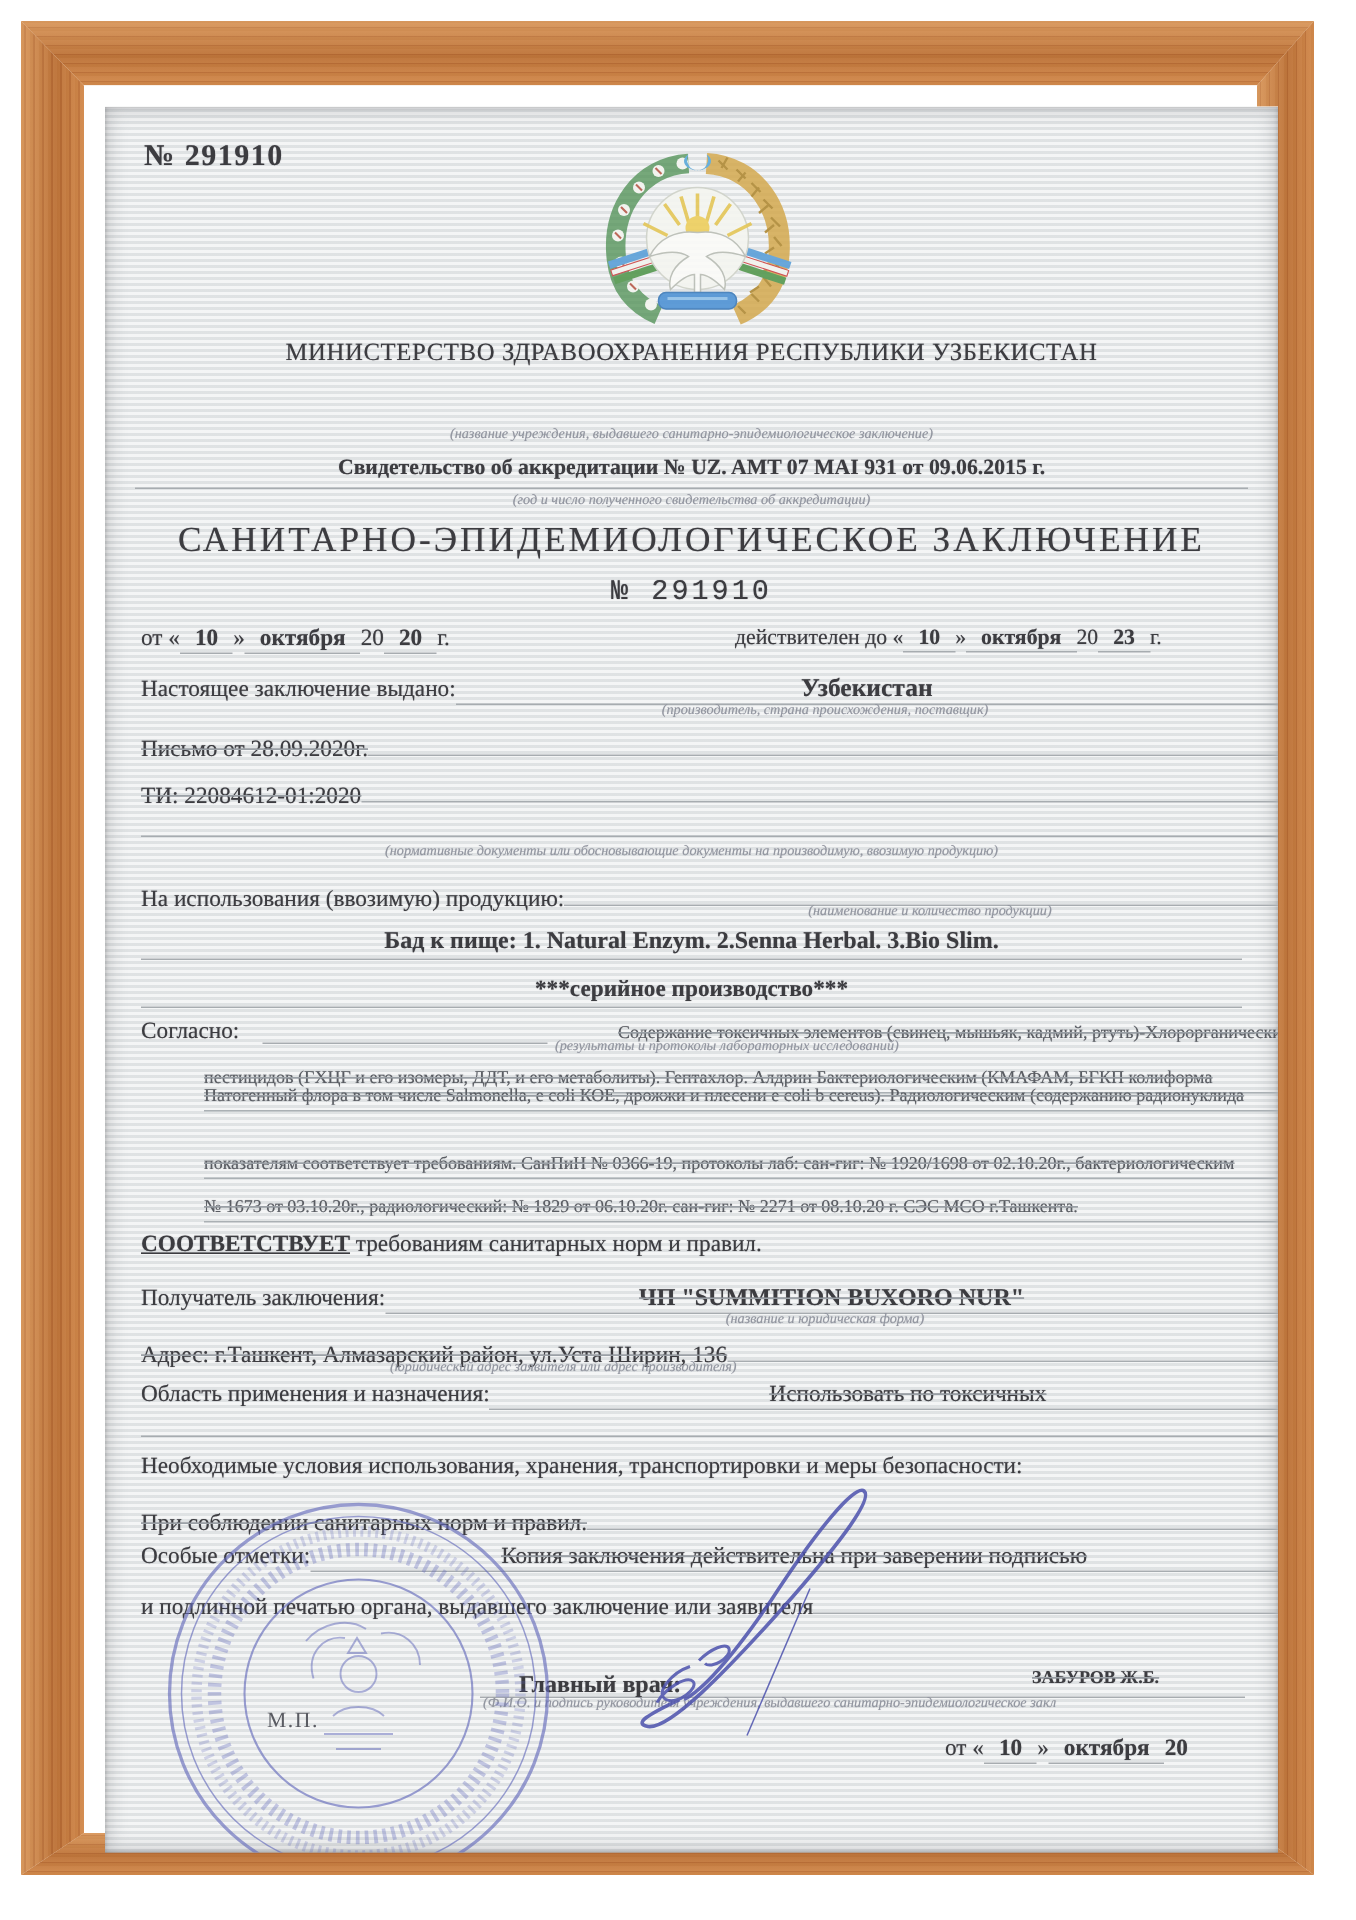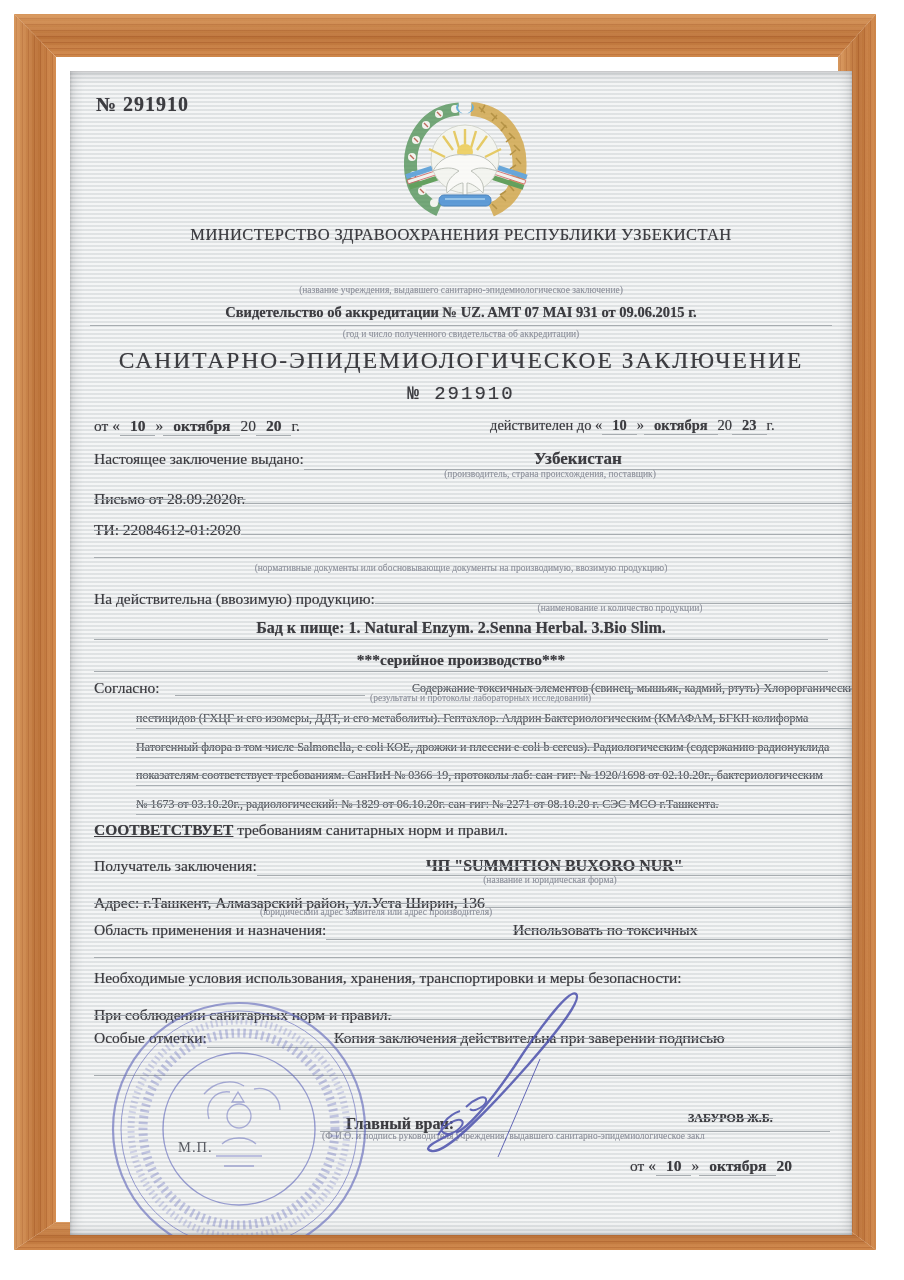--- a/index.html
+++ b/index.html
@@ -22,21 +22,21 @@
   
   #paper{position:absolute;left:56px;top:57px;width:782px;height:1164px;overflow:hidden;
      background:#e9ebec;
      background-image:repeating-linear-gradient(180deg, rgba(255,255,255,.5) 0 2px, rgba(205,210,212,.35) 2px 4px);
      box-shadow:inset 0 0 14px rgba(40,40,45,.28), inset 0 0 3px rgba(40,40,45,.25);}
   #paper *{white-space:nowrap;}
   .abs{position:absolute;}
   .ink{color:#3c3c40;text-shadow:0 0 .7px rgba(70,70,78,.6);}
   .bold{font-weight:bold;}
   .center{text-align:center;}
-  .note{font-size:9.5px;color:#9296a0;text-shadow:0 0 .6px rgba(150,150,160,.6);}
+  .note{font-style:italic;font-size:9.5px;color:#9296a0;text-shadow:0 0 .6px rgba(150,150,160,.6);}
   .row{display:flex;align-items:baseline;}
   .fill{flex:1;border-bottom:1px solid #a7acb0;min-width:10px;height:1.05em;}
   .filltxt{flex:1;border-bottom:1px solid #a7acb0;text-align:center;}
   .blank{border-bottom:1px solid #a7acb0;padding:0 10px;font-weight:bold;}
   .rule{border-top:1px solid #a7acb0;height:0;}
   .strike{text-decoration:line-through;text-decoration-color:#9aa0a6;text-decoration-thickness:1px;}
   .small{font-size:12px;color:#595c62;text-shadow:0 0 .6px rgba(90,92,100,.55);margin-left:42px;}
   .smallline{border-bottom:1px solid #aab0b4;padding-bottom:2px;}
   .docfont{font-size:15.5px;}
   #sig-svg,#stamp-svg{pointer-events:none;}
@@ -149,33 +149,33 @@
         <span class="fill"></span>
       </div>
       <div class="abs row ink docfont" style="left:24px;top:447px;width:758px">
         <span class="strike">ТИ: 22084612-01:2020</span>
         <span class="fill"></span>
       </div>
       <div class="abs rule" style="left:24px;top:486px;width:758px"></div>
       <div class="abs note center" style="left:0;top:492px;width:782px">(нормативные документы или обосновывающие документы на производимую, ввозимую продукцию)</div>
 
       <div class="abs row ink docfont" style="left:24px;top:516px;width:758px">
-        <span>На действительна (ввозимую) продукцию:</span>
+        <span>На использования (ввозимую) продукцию:</span>
         <span class="fill"></span>
       </div>
       <div class="abs note center" style="left:400px;top:532px;width:300px">(наименование и количество продукции)</div>
       <div class="abs ink bold center" style="left:24px;top:548px;width:734px;font-size:16px;border-bottom:1px solid #a7acb0;padding-bottom:2px">Бад к пище: 1. Natural Enzym. 2.Senna Herbal. 3.Bio Slim.</div>
       <div class="abs ink bold center" style="left:24px;top:580px;width:734px;font-size:15.5px;border-bottom:1px solid #a7acb0;padding-bottom:2px">***серийное производство***</div>
 
       <div class="abs ink docfont" style="left:24px;top:608px">Согласно:</div>
       <div class="abs rule" style="left:105px;top:624px;width:190px"></div>
       <div class="abs small strike" style="left:300px;top:610px;width:482px;overflow:hidden">Содержание токсичных элементов (свинец, мышьяк, кадмий, ртуть)-Хлорорганически</div>
       <div class="abs note" style="left:300px;top:622px">(результаты и протоколы лабораторных исследований)</div>
       <div class="abs small smallline strike" style="left:24px;top:640px;width:758px;overflow:hidden">пестицидов (ГХЦГ и его изомеры, ДДТ, и его метаболиты). Гептахлор. Алдрин Бактериологическим (КМАФАМ, БГКП колиформа</div>
-      <div class="abs small smallline strike" style="left:24px;top:669px;width:758px;overflow:hidden">Патогенный флора в том числе Salmonella, e coli КОЕ, дрожжи и плесени e coli b cereus). Радиологическим (содержанию радионуклида</div>
+      <div class="abs small smallline strike" style="left:24px;top:652px;width:758px;overflow:hidden">Патогенный флора в том числе Salmonella, e coli КОЕ, дрожжи и плесени e coli b cereus). Радиологическим (содержанию радионуклида</div>
       <div class="abs small smallline strike" style="left:24px;top:697px;width:758px;overflow:hidden">показателям соответствует требованиям. СанПиН № 0366-19, протоколы лаб: сан-гиг: № 1920/1698 от 02.10.20г., бактериологическим</div>
       <div class="abs small smallline strike" style="left:24px;top:726px;width:758px;overflow:hidden">№ 1673 от 03.10.20г., радиологический: № 1829 от 06.10.20г. сан-гиг: № 2271 от 08.10.20 г. СЭС МСО г.Ташкента.</div>
 
       <div class="abs ink docfont" style="left:24px;top:750px">
         <span class="bold" style="text-decoration:underline">СООТВЕТСТВУЕТ</span><span> требованиям санитарных норм и правил.</span>
       </div>
 
       <div class="abs row ink docfont" style="left:24px;top:786px;width:758px">
         <span>Получатель заключения:</span>
         <span class="filltxt bold strike" style="font-size:16px">ЧП "SUMMITION BUXORO NUR"</span>
@@ -199,20 +199,21 @@
       <div class="abs row ink docfont" style="left:24px;top:932px;width:758px">
         <span class="strike">При соблюдении санитарных норм и правил.</span>
         <span class="fill"></span>
       </div>
 
       <div class="abs row ink docfont" style="left:24px;top:958px;width:758px">
         <span>Особые отметки:</span>
         <span class="filltxt strike">Копия заключения действительна при заверении подписью</span>
       </div>
       <div class="abs row ink docfont" style="left:24px;top:988px;width:758px">
+        <span>и подлинной печатью органа, выдавшего заключение или заявителя</span>
         <span class="fill"></span>
       </div>
 
       <div class="abs rule" style="left:250px;top:1060px;width:510px"></div>
       <div class="abs ink bold" style="left:276px;top:1044px;font-size:16px">Главный врач:</div>
       <div class="abs ink bold strike" style="left:618px;top:1040px;font-size:12px">ЗАБУРОВ Ж.Б.</div>
       <div class="abs note" style="left:252px;top:1060px;width:530px;overflow:hidden">(Ф.И.О. и подпись руководителя учреждения, выдавшего санитарно-эпидемиологическое закл</div>
 
       <div class="abs row ink docfont" style="left:560px;top:1086px;width:260px">
         <span>от «</span>

